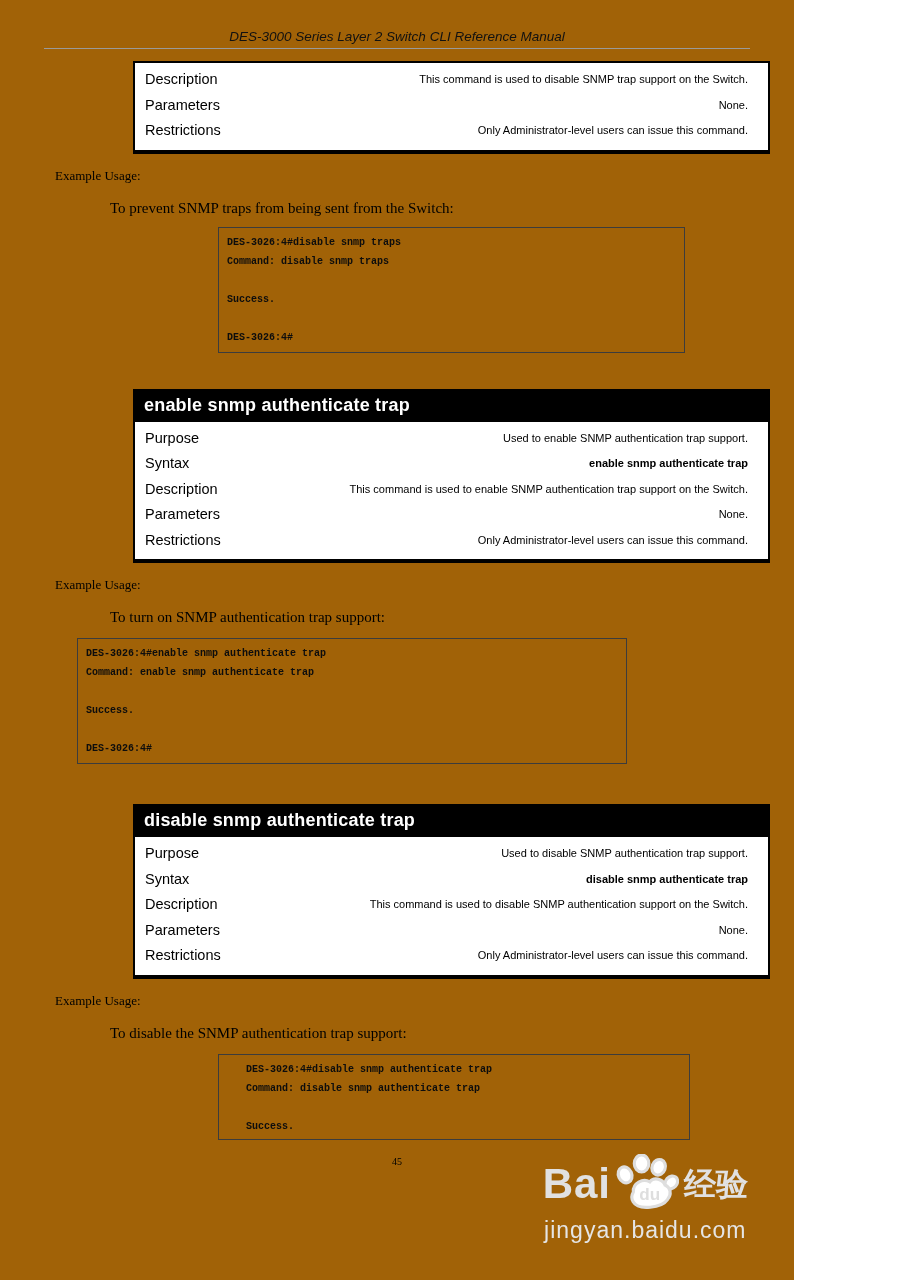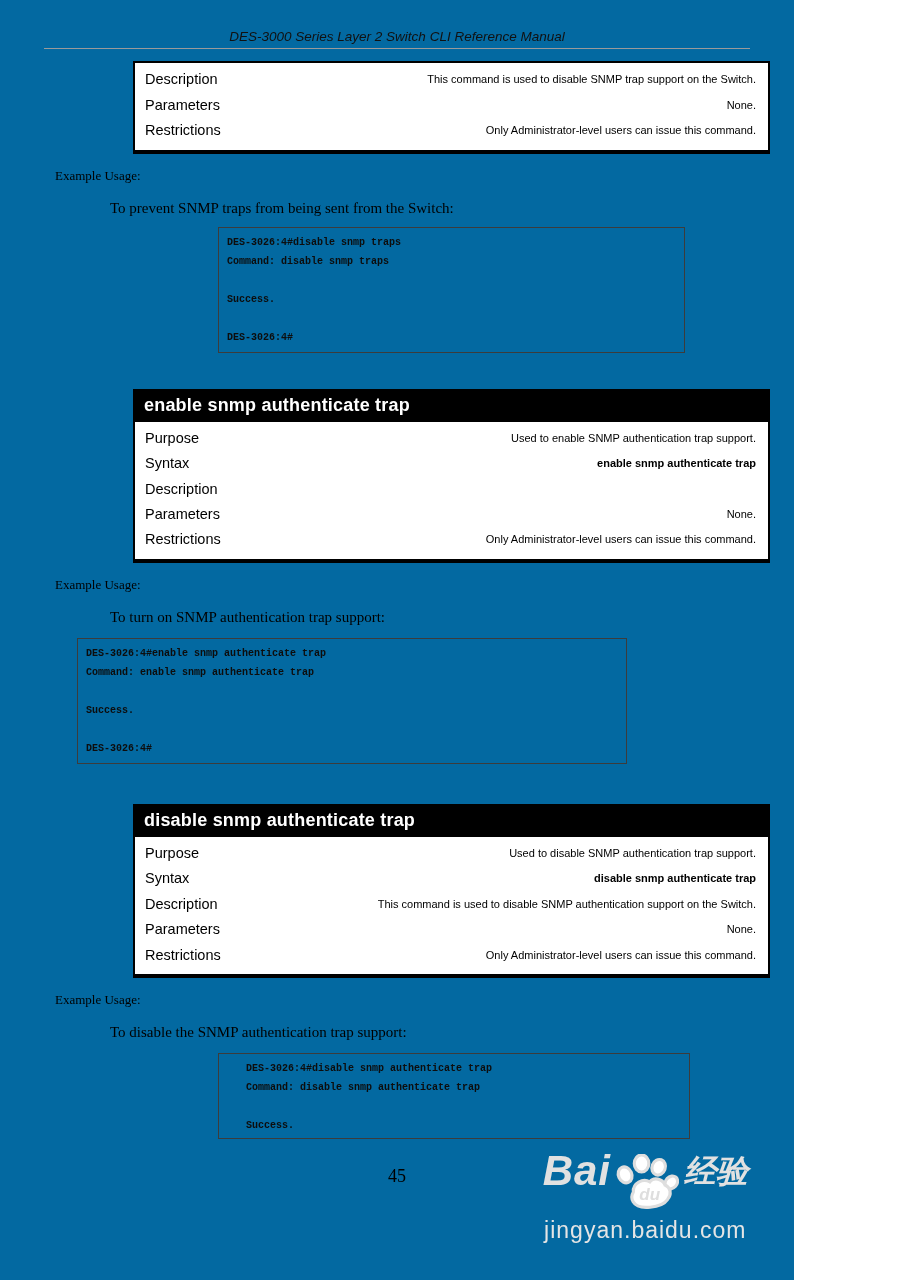--- a/index.html
+++ b/index.html
@@ -1,20 +1,20 @@
 <!DOCTYPE html>
 <html><head>
 <meta charset="utf-8">
 <style>
   html,body { margin:0; padding:0; background:#ffffff; }
   .page {
     position: relative;
     width: 794px;
     height: 1280px;
-    background: #0369a1;
+    background: #a16207;
     overflow: hidden;
     font-family: "Liberation Serif", serif;
     color: #000;
   }
   
   .doc-header {
     padding-top: 29px;
     text-align: center;
     font-family: "Liberation Sans", sans-serif;
     font-style: italic;
@@ -38,21 +38,21 @@
   }
   .cmd-title {
     background: #000;
     color: #fff;
     font-size: 18px;
     font-weight: bold;
     padding: 4px 10px 6px 9px;
     letter-spacing: 0.2px;
   }
   .cmd-body { padding: 4px 0 6px 0; }
-  .cmd-row { display: flex; padding: 4px 12px 4px 10px; }
+  .cmd-row { display: flex; padding: 4px 20px 4px 10px; }
   .cmd-label { flex: 0 0 172px; font-size: 14.5px; line-height: 17px; }
   .cmd-value { flex: 1; font-size: 11px; line-height: 17.5px; text-align: right; }
   .cmd-value.bold { font-weight: bold; }
   
   .example-label {
     margin-left: 55px;
     font-size: 13px;
   }
   .example-intro {
     margin-left: 110px;
@@ -74,34 +74,34 @@
   .codebox.box-b { width: 550px; margin-left: 77px; margin-top: 12px; }
   .codebox.box-c { width: 472px; margin-left: 218px; margin-top: 12px; padding-bottom: 3px; padding-left: 27px; }
   
   .mt-table1 { margin-top: 12px; }
   .mt-example { margin-top: 14px; }
   .mt-intro { margin-top: 16px; }
   .mt-table2 { margin-top: 36px; }
   .mt-table3 { margin-top: 40px; }
   
   .page-number {
-    margin-top: 27px;
+    margin-top: 16px;
     text-align: center;
-    font-size: 18px;
+    font-size: 10px;
   }
   
   .watermark {
     position: absolute;
     right: 46px;
     bottom: 36px;
     text-align: center;
     z-index: 3;
     user-select: none;
   }
-  .wm-row { display: flex; align-items: flex-start; justify-content: center; font-style: italic; }
+  .wm-row { display: flex; align-items: center; justify-content: center; }
   .wm-bai {
     font-family: "Liberation Sans", sans-serif;
     font-weight: bold;
     font-size: 42px;
     line-height: 34px;
     color: #e1e1e1;
     letter-spacing: 1px;
   }
   .wm-cn {
     font-family: "DejaVu Sans", sans-serif;
@@ -160,20 +160,21 @@
       <div class="cmd-row">
         <div class="cmd-label">Purpose</div>
         <div class="cmd-value">Used to enable SNMP authentication trap support.</div>
       </div>
       <div class="cmd-row">
         <div class="cmd-label">Syntax</div>
         <div class="cmd-value bold">enable snmp authenticate trap</div>
       </div>
       <div class="cmd-row">
         <div class="cmd-label">Description</div>
+        <div class="cmd-value">This command is used to enable SNMP authentication trap support on the Switch.</div>
       </div>
       <div class="cmd-row">
         <div class="cmd-label">Parameters</div>
         <div class="cmd-value">None.</div>
       </div>
       <div class="cmd-row">
         <div class="cmd-label">Restrictions</div>
         <div class="cmd-value">Only Administrator-level users can issue this command.</div>
       </div>
     </div>

